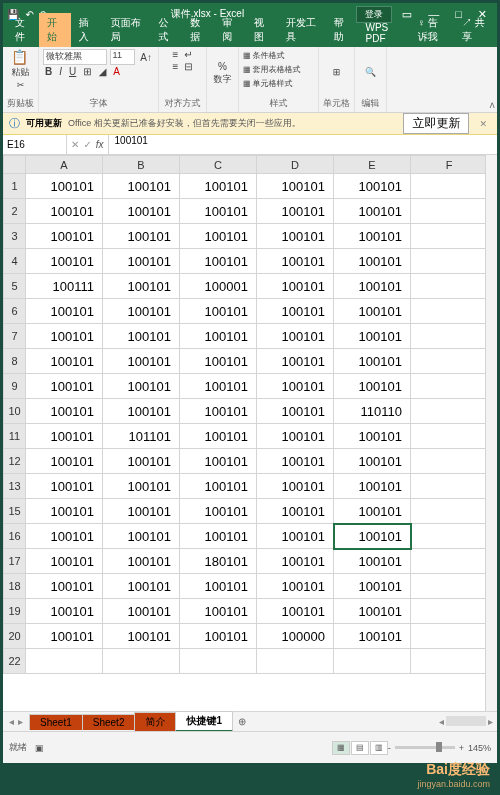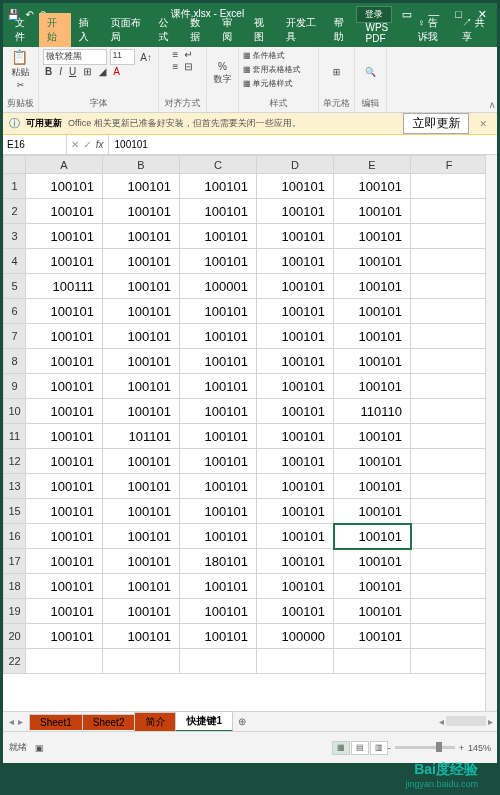--- a/index.html
+++ b/index.html
@@ -46,21 +46,21 @@
     
     
     .notification-bar { background: #fdf2d0; border-bottom: 1px solid #e8d77a; height: 22px; display: flex; align-items: center; padding: 0 6px; font-size: 9px; gap: 6px; }
     .info-icon { color: #1e6fc1; font-size: 11px; }
     .notif-title { font-weight: bold; }
     .notif-msg { color: #555; flex: 1; }
     .notif-action { background: #fff; border: 1px solid #aaa; padding: 1px 8px; font-size: 12px; cursor: pointer; }
     .notif-close { color: #888; cursor: pointer; padding: 0 4px; }
     
     
-    .formula-bar { height: 20px; border-bottom: 1px solid #d4d4d4; display: flex; align-items: center; font-size: 10px; }
+    .formula-bar { height: 20px; border-bottom: 1px solid #d4d4d4; display: flex; align-items: flex-start; font-size: 10px; }
     .name-box { width: 64px; border-right: 1px solid #d4d4d4; padding: 0 4px; height: 100%; display: flex; align-items: center; }
     .fx-controls { display: flex; align-items: center; gap: 4px; padding: 0 4px; border-right: 1px solid #d4d4d4; height: 100%; color: #999; }
     .fx-label { font-style: italic; color: #555; }
     .formula-input { flex: 1; padding: 0 6px; }
     
     
     .grid-container { flex: 1; overflow: hidden; position: relative; background: #fff; }
     .grid { border-collapse: collapse; font-size: 13px; }
     .grid th { background: #e6e6e6; border: 1px solid #d4d4d4; font-weight: normal; color: #333; font-size: 11px; }
     .col-header { width: 77px; height: 18px; }
@@ -81,21 +81,21 @@
     
     .status-bar { height: 32px; background: #f3f3f3; border-top: 1px solid #d4d4d4; display: flex; align-items: center; font-size: 9px; padding: 0 6px; color: #555; }
     .status-left { flex: 1; display: flex; gap: 8px; align-items: center; }
     .status-views { display: flex; gap: 1px; }
     .view-btn { width: 18px; height: 14px; border: 1px solid #ccc; background: #fff; display: flex; align-items: center; justify-content: center; font-size: 8px; }
     .view-btn.active { background: #d4e8dd; }
     .zoom-slider { width: 60px; height: 3px; background: #ccc; margin: 0 4px; position: relative; }
     .zoom-thumb { position: absolute; width: 6px; height: 10px; background: #888; top: -4px; left: 68%; }
     
     
-    .watermark { position: absolute; bottom: 6px; right: 22px; color: #14b8a6; font-size: 13px; text-align: right; }
+    .watermark { position: absolute; bottom: 6px; right: 10px; color: #fdba74; font-size: 13px; text-align: right; }
     .watermark-logo { font-weight: bold; font-size: 14px; }
     .watermark-sub { font-size: 9px; opacity: 0.8; }
   </style>
 </head>
 <body>
 
 <div class="app-window">
 
   <div class="titlebar">
     <div class="titlebar-left">

